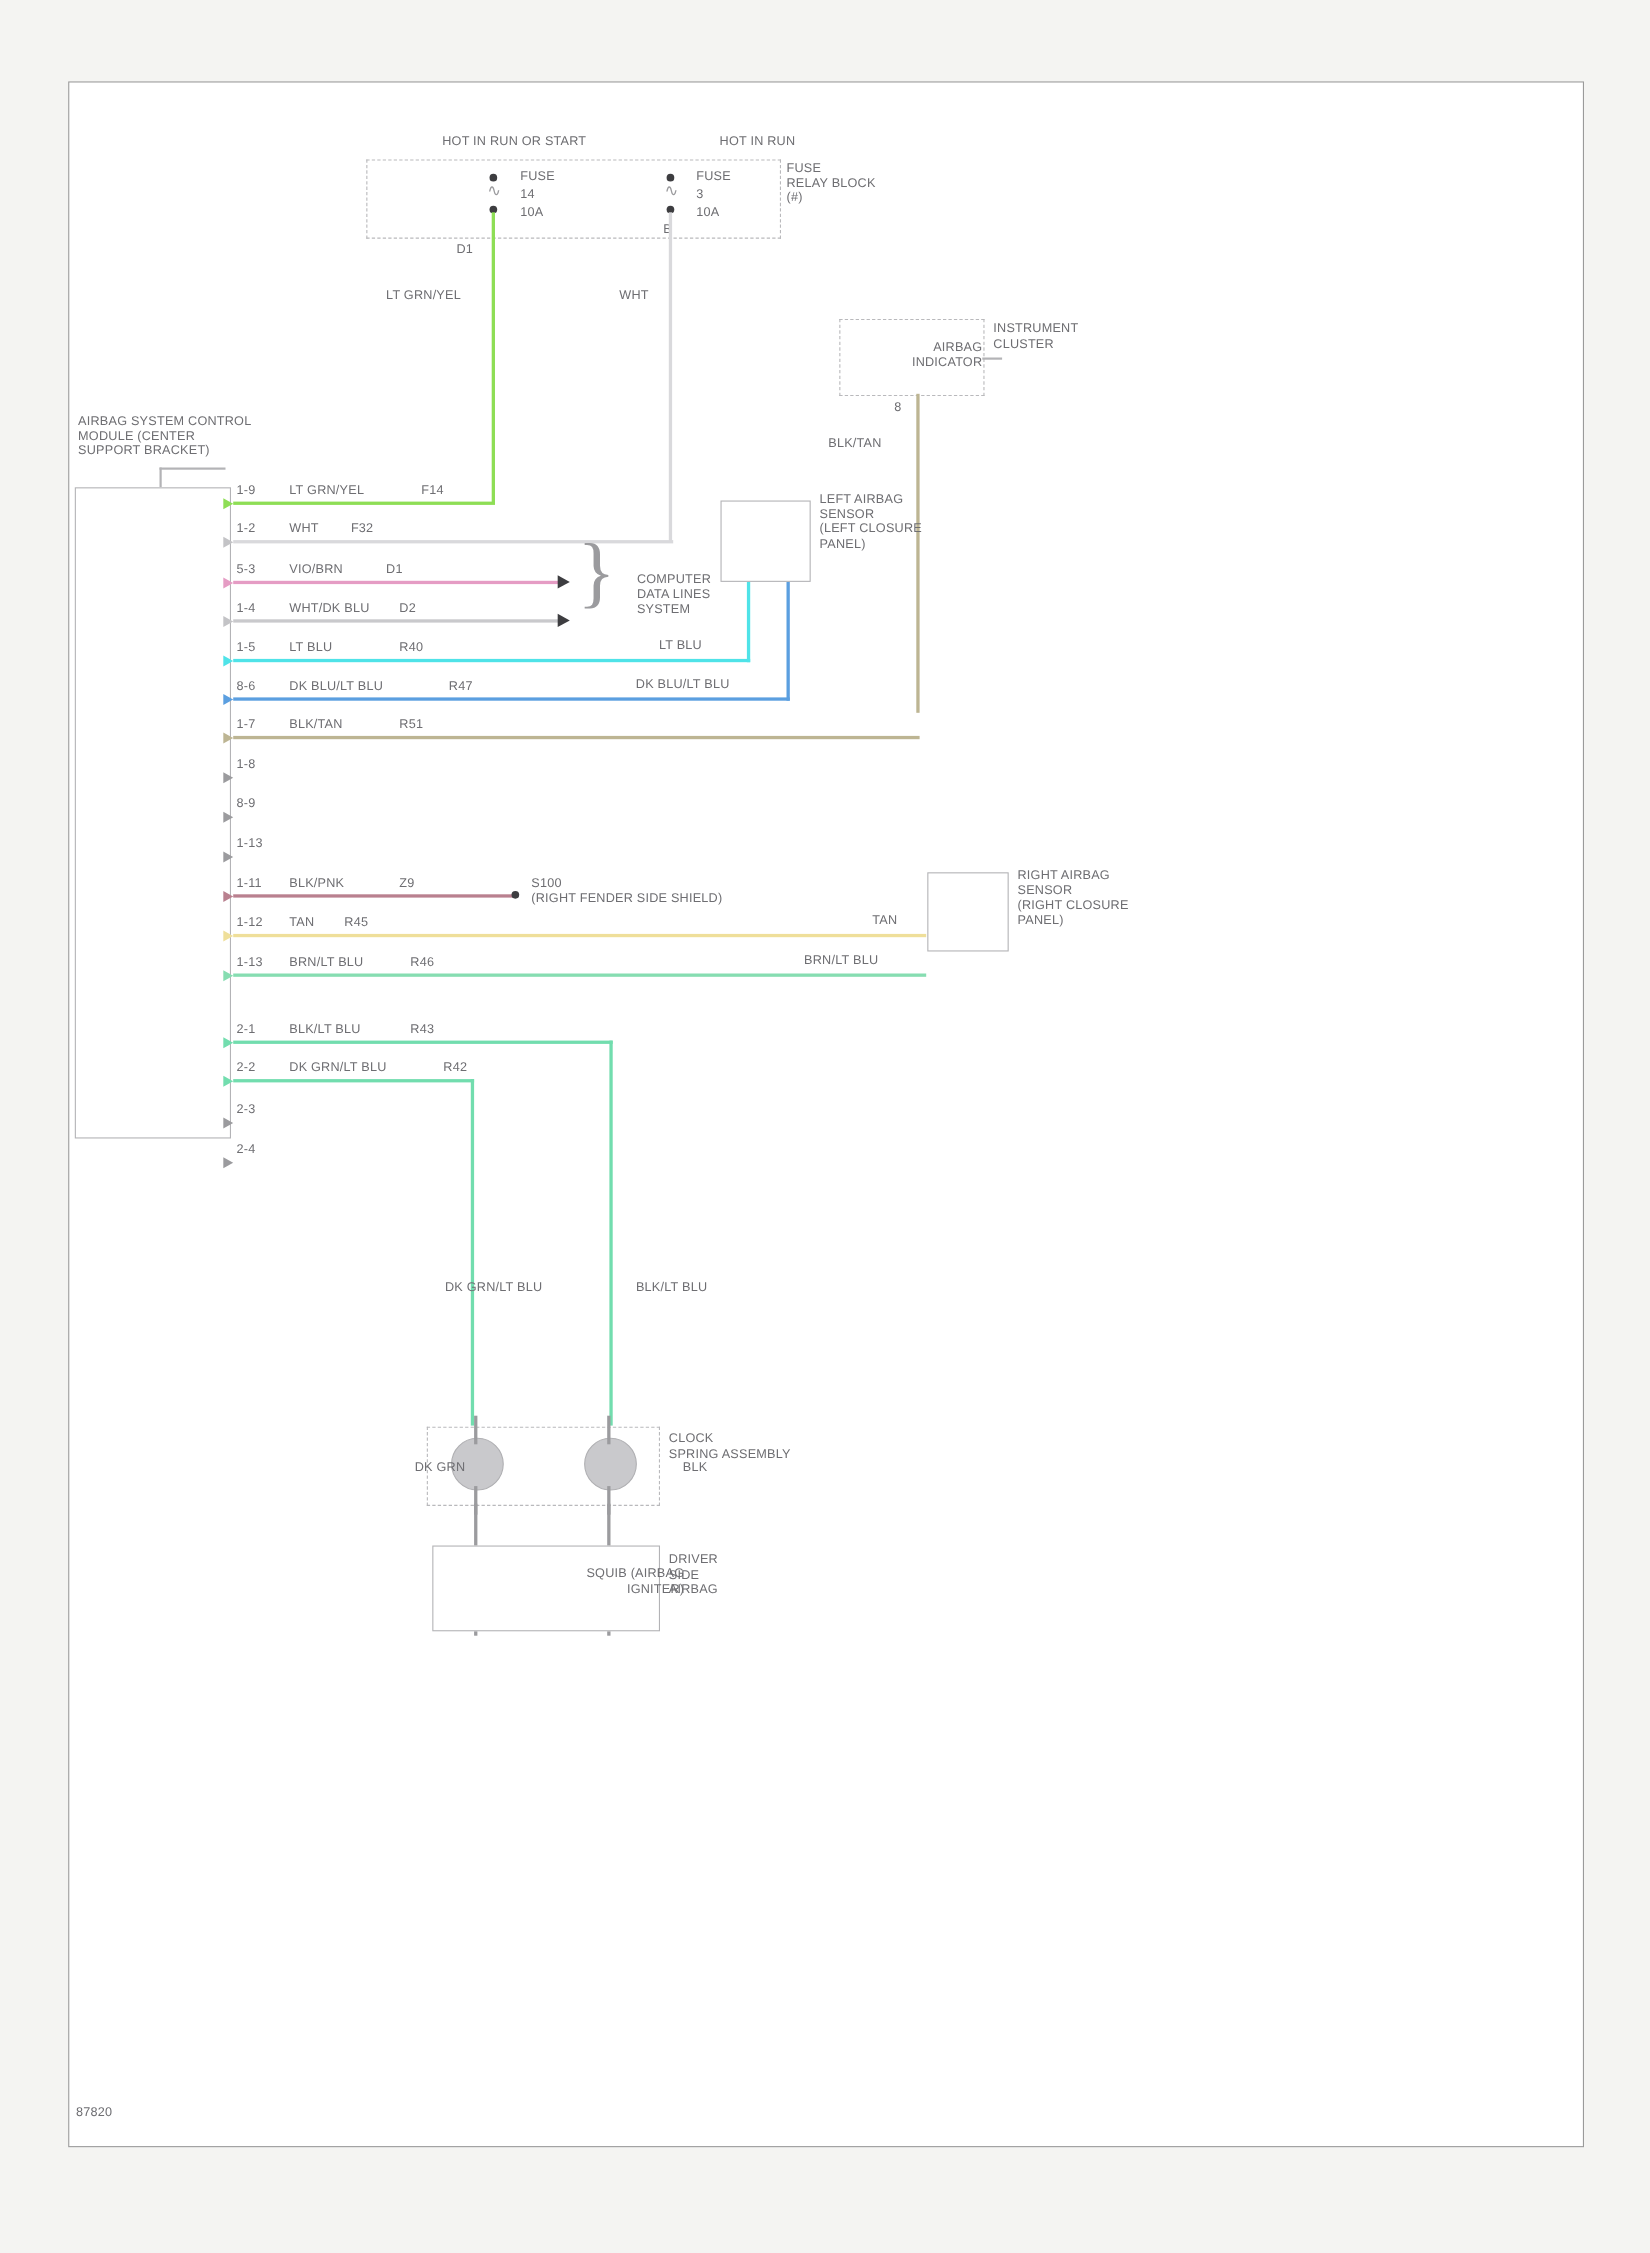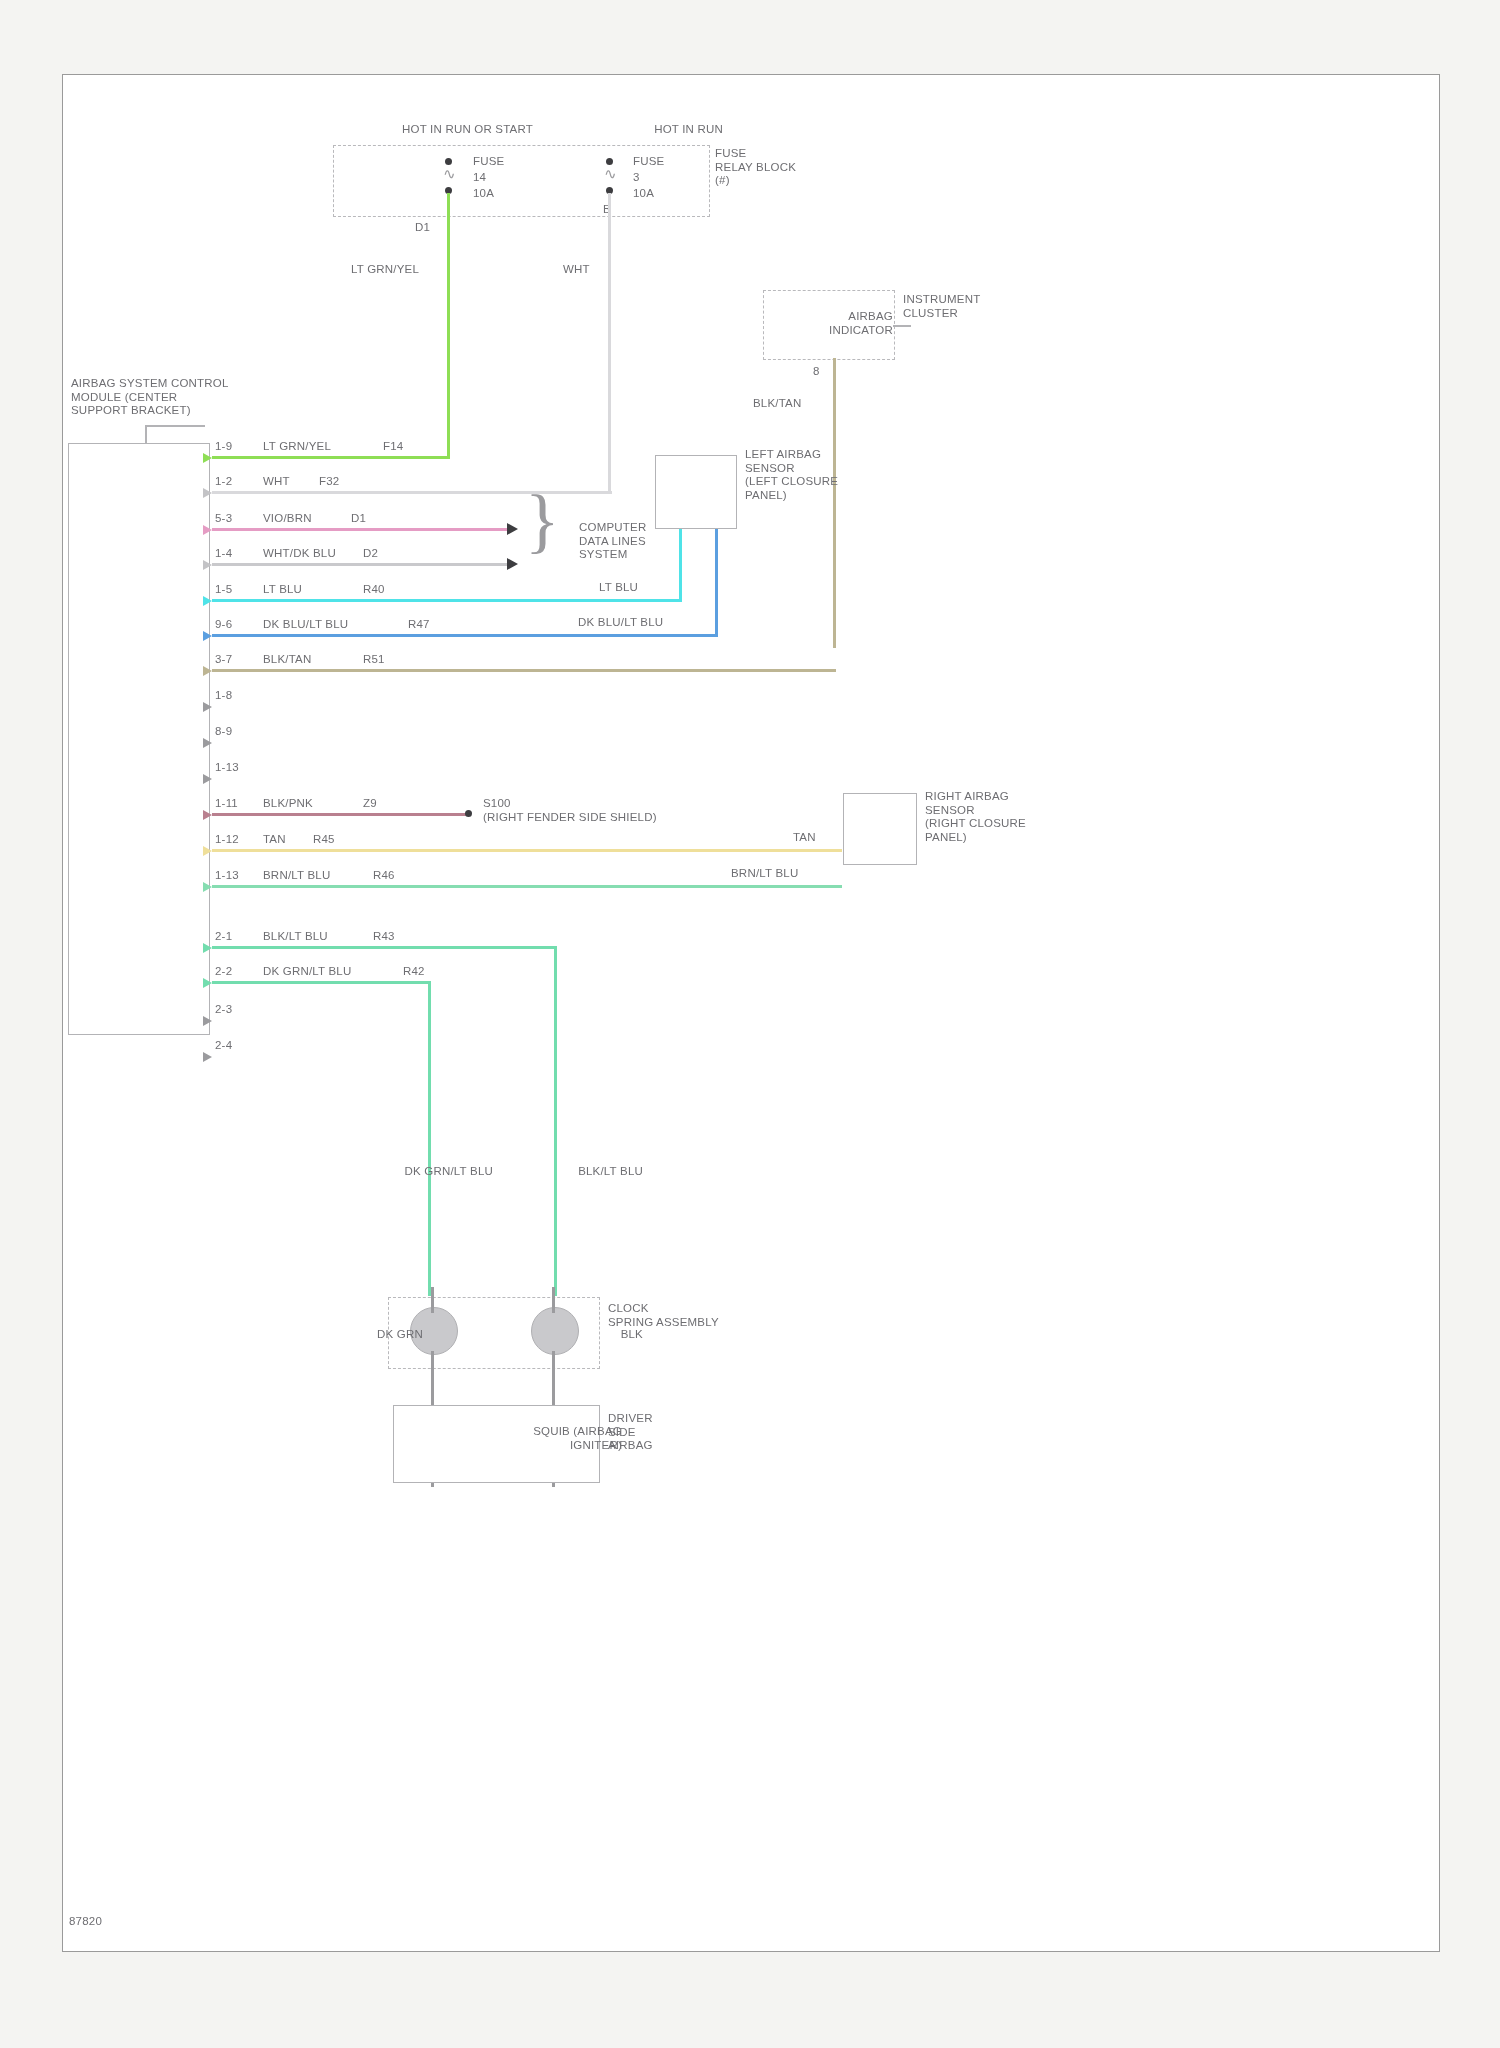--- a/index.html
+++ b/index.html
@@ -107,29 +107,29 @@
 SYSTEM</div>
 
     <div class="lbl" style="left:152px;top:508px;">1-5</div>
     <div class="lbl" style="left:200px;top:508px;">LT BLU</div>
     <div class="lbl" style="left:300px;top:508px;">R40</div>
     <div class="arw" style="left:140px;top:521px;border-left-color:#4fe3e8;"></div>
     <div class="w" style="left:149px;top:524px;width:470px;background:#4fe3e8;"></div>
     <div class="wv" style="left:616px;top:452px;height:75px;background:#4fe3e8;"></div>
     <div class="lbl" style="left:536px;top:506px;">LT BLU</div>
 
-    <div class="lbl" style="left:152px;top:543px;">9-6</div>
+    <div class="lbl" style="left:152px;top:543px;">8-6</div>
     <div class="lbl" style="left:200px;top:543px;">DK BLU/LT BLU</div>
     <div class="lbl" style="left:345px;top:543px;">R47</div>
     <div class="arw" style="left:140px;top:556px;border-left-color:#5b9fe0;"></div>
     <div class="w" style="left:149px;top:559px;width:506px;background:#5b9fe0;"></div>
     <div class="wv" style="left:652px;top:452px;height:110px;background:#5b9fe0;"></div>
     <div class="lbl" style="left:515px;top:541px;">DK BLU/LT BLU</div>
 
-    <div class="lbl" style="left:152px;top:578px;">3-7</div>
+    <div class="lbl" style="left:152px;top:578px;">1-7</div>
     <div class="lbl" style="left:200px;top:578px;">BLK/TAN</div>
     <div class="lbl" style="left:300px;top:578px;">R51</div>
     <div class="arw" style="left:140px;top:591px;border-left-color:#bdb593;"></div>
     <div class="w" style="left:149px;top:594px;width:624px;background:#bdb593;"></div>
 
     <div class="lbl" style="left:152px;top:614px;">1-8</div>
     <div class="arw" style="left:140px;top:627px;"></div>
 
     <div class="lbl" style="left:152px;top:650px;">8-9</div>
     <div class="arw" style="left:140px;top:663px;"></div>

